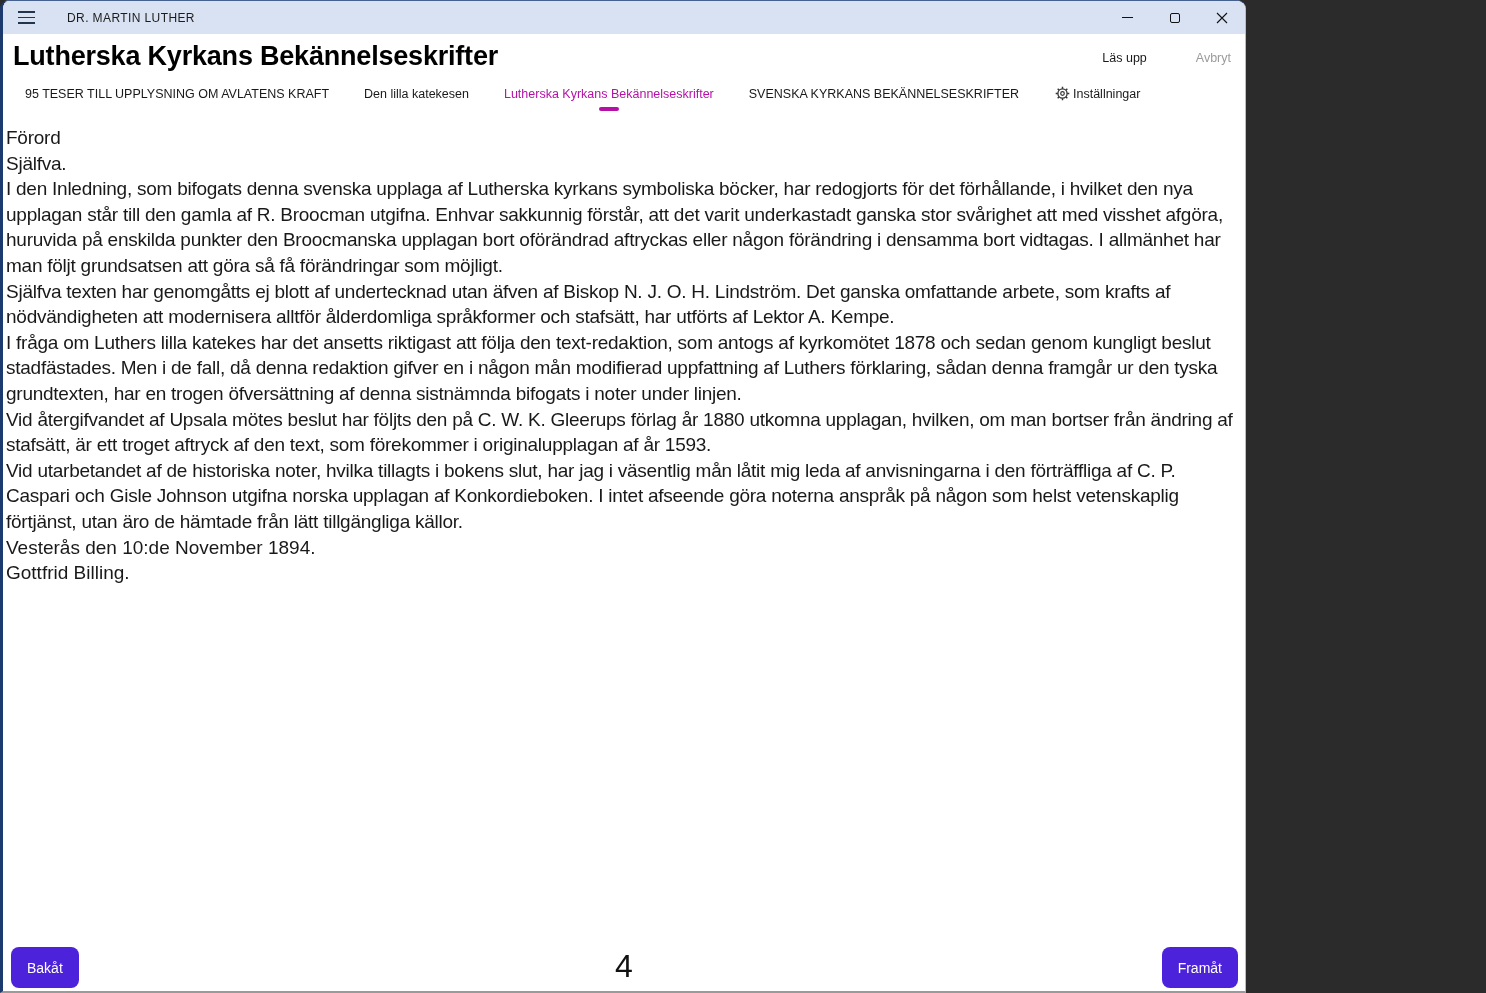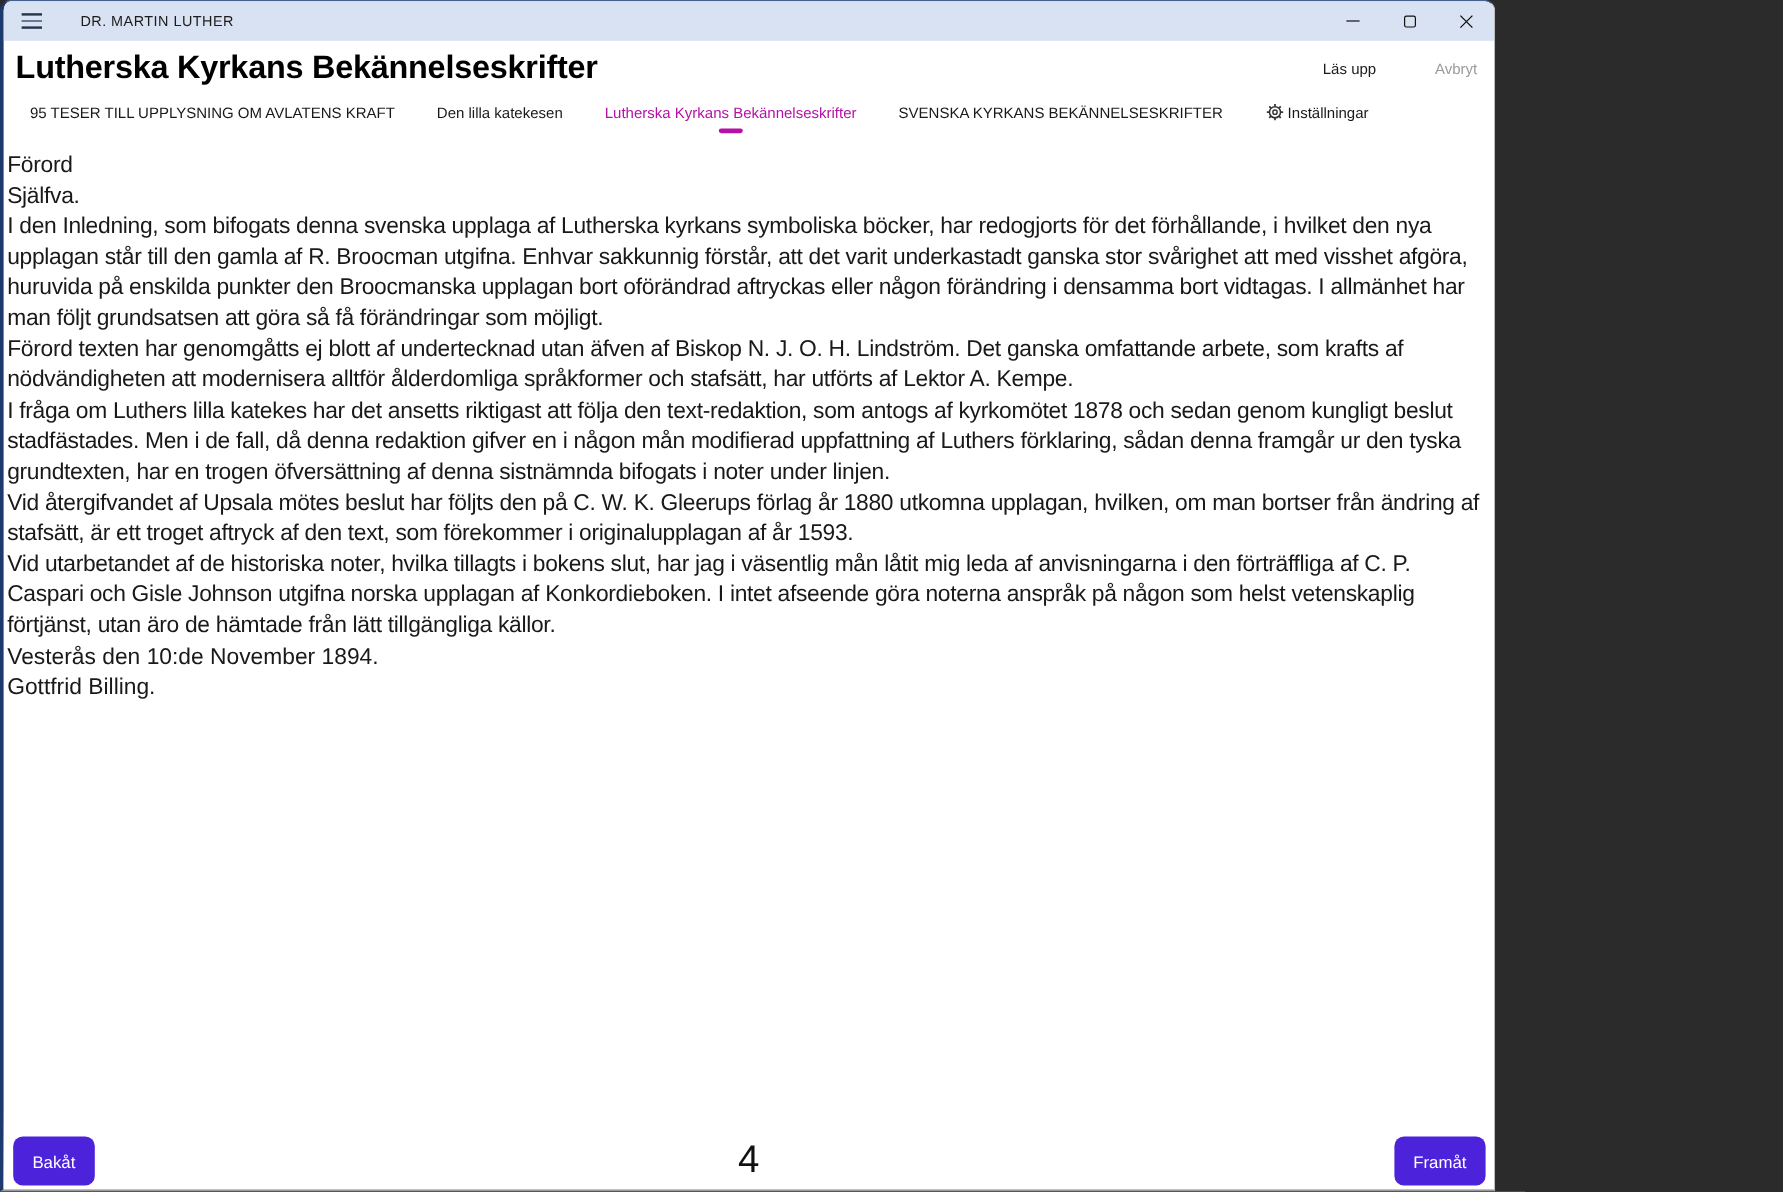--- a/index.html
+++ b/index.html
@@ -145,21 +145,21 @@
         </g>
       </svg>
       <span>Inställningar</span>
     </div>
   </nav>
 
   <main class="reading-pane">
     <p>Förord</p>
     <p>Själfva.</p>
     <p>I den Inledning, som bifogats denna svenska upplaga af Lutherska kyrkans symboliska böcker, har redogjorts för det förhållande, i hvilket den nya upplagan står till den gamla af R. Broocman utgifna. Enhvar sakkunnig förstår, att det varit underkastadt ganska stor svårighet att med visshet afgöra, huruvida på enskilda punkter den Broocmanska upplagan bort oförändrad aftryckas eller någon förändring i densamma bort vidtagas. I allmänhet har man följt grundsatsen att göra så få förändringar som möjligt.</p>
-    <p>Förord texten har genomgåtts ej blott af undertecknad utan äfven af Biskop N. J. O. H. Lindström. Det ganska omfattande arbete, som krafts af nödvändigheten att modernisera alltför ålderdomliga språkformer och stafsätt, har utförts af Lektor A. Kempe.</p>
+    <p>Själfva texten har genomgåtts ej blott af undertecknad utan äfven af Biskop N. J. O. H. Lindström. Det ganska omfattande arbete, som krafts af nödvändigheten att modernisera alltför ålderdomliga språkformer och stafsätt, har utförts af Lektor A. Kempe.</p>
     <p>I fråga om Luthers lilla katekes har det ansetts riktigast att följa den text-redaktion, som antogs af kyrkomötet 1878 och sedan genom kungligt beslut stadfästades. Men i de fall, då denna redaktion gifver en i någon mån modifierad uppfattning af Luthers förklaring, sådan denna framgår ur den tyska grundtexten, har en trogen öfversättning af denna sistnämnda bifogats i noter under linjen.</p>
     <p>Vid återgifvandet af Upsala mötes beslut har följts den på C. W. K. Gleerups förlag år 1880 utkomna upplagan, hvilken, om man bortser från ändring af stafsätt, är ett troget aftryck af den text, som förekommer i originalupplagan af år 1593.</p>
     <p>Vid utarbetandet af de historiska noter, hvilka tillagts i bokens slut, har jag i väsentlig mån låtit mig leda af anvisningarna i den förträffliga af C. P. Caspari och Gisle Johnson utgifna norska upplagan af Konkordieboken. I intet afseende göra noterna anspråk på någon som helst vetenskaplig förtjänst, utan äro de hämtade från lätt tillgängliga källor.</p>
     <p class="closing">Vesterås den 10:de November 1894.</p>
     <p class="closing">Gottfrid Billing.</p>
   </main>
 
   <div class="page-number">4</div>
   <button class="nav-btn back">Bakåt</button>
   <button class="nav-btn forward">Framåt</button>

